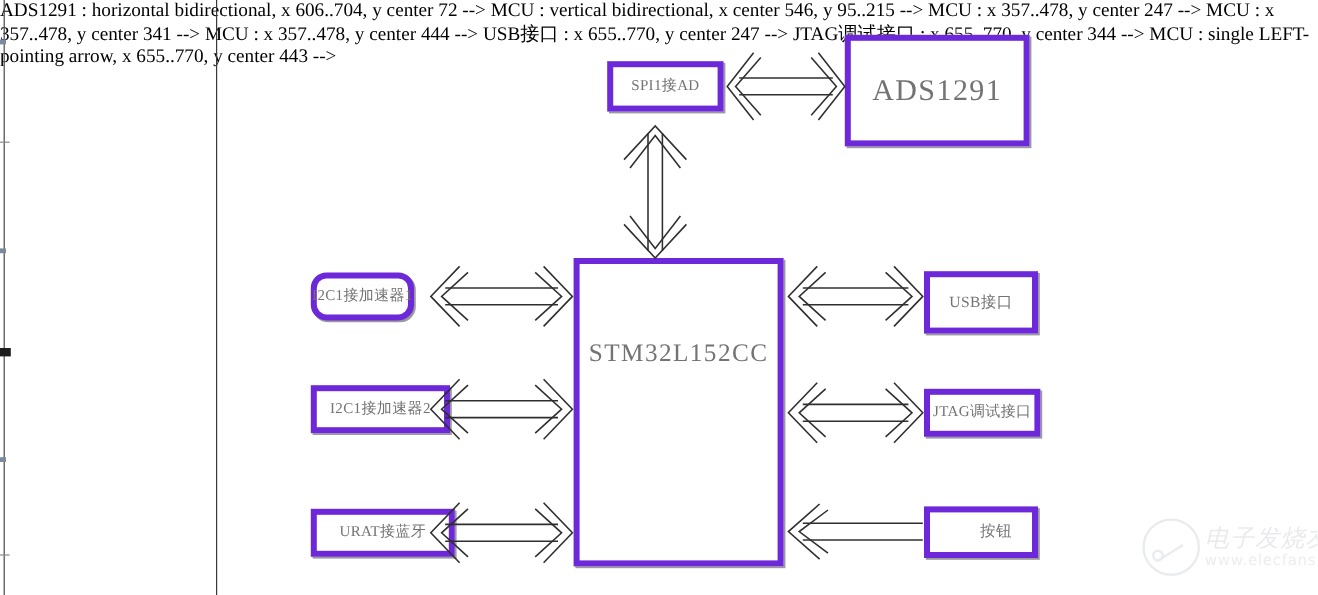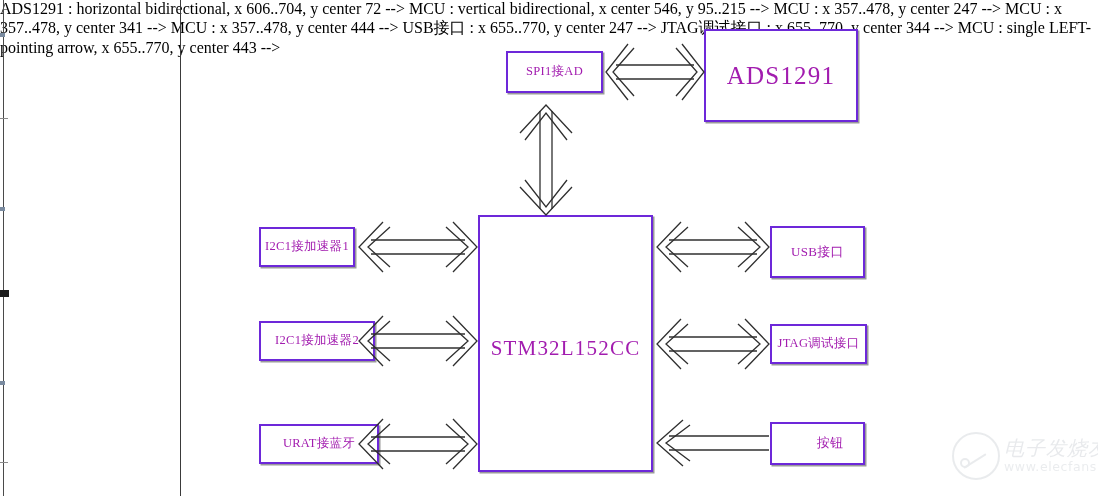--- a/index.html
+++ b/index.html
@@ -49,35 +49,35 @@
     width: 8px;
     height: 1px;
     background: #8a8a8a;
   }
 
   
   .box {
     position: absolute;
     box-sizing: border-box;
     background: #ffffff;
-    border: 2px solid #6d28d9;
+    border: 5px solid #6d28d9;
     box-shadow: 1.5px 1.5px 0 0 #9a9a9a;
     display: flex;
     align-items: center;
     justify-content: center;
-    color: #a21caf;
+    color: #737373;
     line-height: 1.1;
     white-space: nowrap;
     letter-spacing: 0.3px;
   }
   .box-small  { font-size: 12.5px; }
   .box-mid    { font-size: 13px; }
   .box-big    { font-size: 25px; letter-spacing: 1.2px; }
   .box-mcu    { font-size: 21px; letter-spacing: 1.2px; align-items: flex-start; }
-  .box-mcu .mcu-label { margin-top: 120px; }
+  .box-mcu .mcu-label { margin-top: 63px; }
 
   
   .arrow {
     position: absolute;
   }
   .arrow svg { display: block; overflow: visible; }
 
   
   .watermark {
     position: absolute;
@@ -149,21 +149,21 @@
   </div>
 
   <div class="box box-big" style="left:704px; top:29px; width:154px; height:93px;">
     <span>ADS1291</span>
   </div>
 
   <div class="box box-mcu" style="left:478px; top:215px; width:175px; height:257px;">
     <span class="mcu-label">STM32L152CC</span>
   </div>
 
-  <div class="box box-small" style="left:259px; top:227px; width:96px; height:40px;">
+  <div class="box box-small" style="left:259px; top:227px; width:86px; height:40px;border-radius:13px;">
     <span>I2C1接加速器1</span>
   </div>
 
   <div class="box box-small" style="left:259px; top:321px; width:116px; height:40px;">
     <span>I2C1接加速器2</span>
   </div>
 
   <div class="box box-small" style="left:259px; top:424px; width:120px; height:40px;">
     <span>URAT接蓝牙</span>
   </div>

